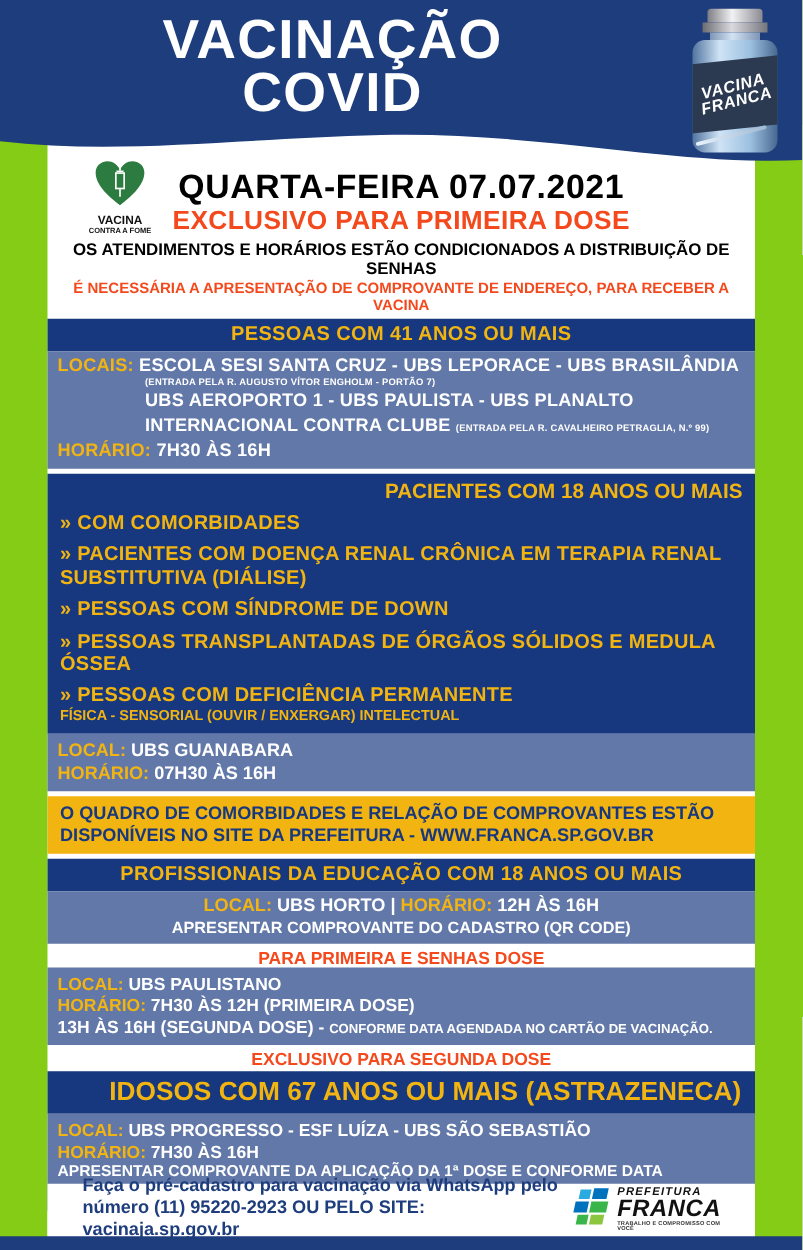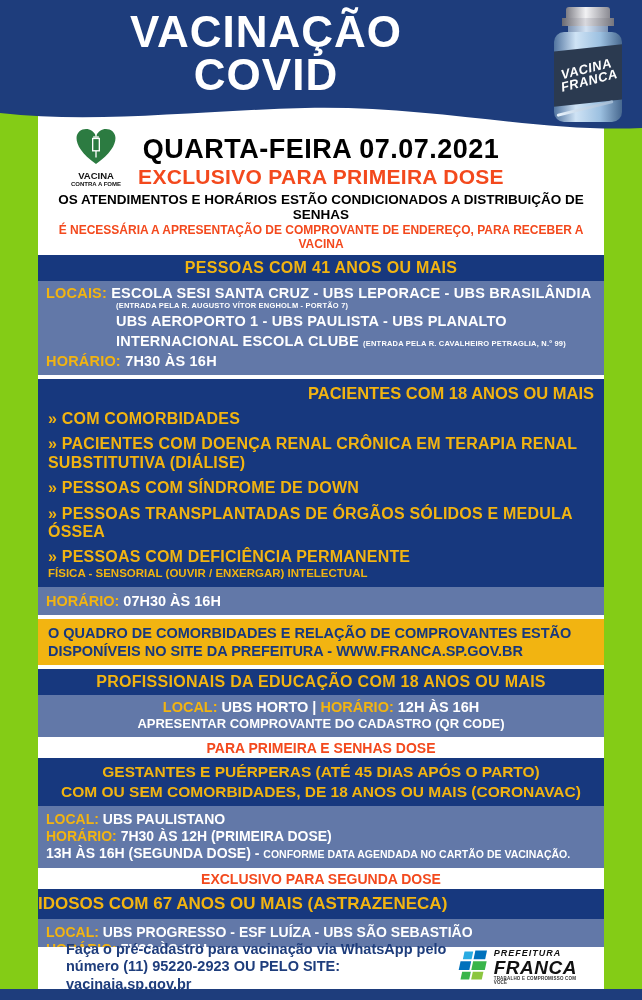--- a/index.html
+++ b/index.html
@@ -72,22 +72,22 @@
   .edu-note { font-size:13px; margin-top:1px; }
   
   .obanner { text-align:center; color:#f3491d; font-weight:800; font-size:14px; margin-top:3px; }
   
   .gest-head { margin-top:2px; background:#17387e; color:#f2b411; font-weight:800;
                text-align:center; font-size:15.5px; line-height:1.3; padding:4px 2px; }
   .gest-body { padding:4px 8px 6px; font-size:14px; }
   .gest-body div { margin:1px 0; }
   .small-note { font-size:10.5px; }
   
-  .ido-head { background:#17387e; color:#f2b411; font-weight:800; text-align:left;
-              font-size:17px; padding:5px 0; }
+  .ido-head { background:#17387e; color:#f2b411; font-weight:800; text-align:right;
+              font-size:21px; padding:5px 11px; }
   .ido-body { padding:4px 8px 6px; font-size:14px; }
   .ido-body div { margin:1px 0; }
   .ido-note { font-size:12.5px; line-height:1.25; }
   
   .footer { position:absolute; left:0; right:0; bottom:0; z-index:4; }
   .footer-inner { margin:0 38px; background:#ffffff; display:flex; align-items:center;
                   padding:4px 8px 6px 28px; height:42px; }
   .footer-text { color:#1e3d7c; font-weight:800; font-size:14.5px; line-height:1.2; }
   .franca-logo { display:flex; align-items:center; gap:4px; padding-right:8px; }
   .fl-text { line-height:1; }
@@ -150,21 +150,21 @@
     <div class="sec">
       <div class="bar">PESSOAS COM 41 ANOS OU MAIS</div>
       <div class="slate s41-body">
         <div>
           <span class="lbl">LOCAIS:</span>
           <span>ESCOLA SESI SANTA CRUZ - UBS LEPORACE - UBS BRASILÂNDIA</span>
         </div>
         <div class="s41-note">(ENTRADA PELA R. AUGUSTO VÍTOR ENGHOLM - PORTÃO 7)</div>
         <div class="s41-row2">UBS AEROPORTO 1 - UBS PAULISTA - UBS PLANALTO</div>
         <div class="s41-row3">
-          <span>INTERNACIONAL ESCOLA CLUBE</span>
+          <span>INTERNACIONAL CONTRA CLUBE</span>
           <span class="s41-small">(ENTRADA PELA R. CAVALHEIRO PETRAGLIA, N.º 99)</span>
         </div>
         <div class="s41-hor">
           <span class="lbl">HORÁRIO:</span>
           <span>7H30 ÀS 16H</span>
         </div>
       </div>
     </div>
 
     <div class="sec">
@@ -187,20 +187,24 @@
           <span>PESSOAS TRANSPLANTADAS DE ÓRGÃOS SÓLIDOS E MEDULA ÓSSEA</span>
         </div>
         <div class="s18-item">
           <span>»</span>
           <span>PESSOAS COM DEFICIÊNCIA PERMANENTE</span>
         </div>
         <div class="s18-note">FÍSICA - SENSORIAL (OUVIR / ENXERGAR) INTELECTUAL</div>
       </div>
       <div class="slate s18-local">
         <div>
+          <span class="lbl">LOCAL:</span>
+          <span>UBS GUANABARA</span>
+        </div>
+        <div>
           <span class="lbl">HORÁRIO:</span>
           <span>07H30 ÀS 16H</span>
         </div>
       </div>
     </div>
 
     <div class="ynotice">O QUADRO DE COMORBIDADES E RELAÇÃO DE COMPROVANTES ESTÃO DISPONÍVEIS NO SITE DA PREFEITURA - WWW.FRANCA.SP.GOV.BR</div>
 
     <div class="sec">
       <div class="bar">PROFISSIONAIS DA EDUCAÇÃO COM 18 ANOS OU MAIS</div>
@@ -211,24 +215,20 @@
           <span>|</span>
           <span class="lbl">HORÁRIO:</span>
           <span>12H ÀS 16H</span>
         </div>
         <div class="edu-note">APRESENTAR COMPROVANTE DO CADASTRO (QR CODE)</div>
       </div>
     </div>
 
     <div class="obanner">PARA PRIMEIRA E SENHAS DOSE</div>
     <div>
-      <div class="gest-head">
-        <div>GESTANTES E PUÉRPERAS (ATÉ 45 DIAS APÓS O PARTO)</div>
-        <div>COM OU SEM COMORBIDADES, DE 18 ANOS OU MAIS (CORONAVAC)</div>
-      </div>
       <div class="slate gest-body">
         <div>
           <span class="lbl">LOCAL:</span>
           <span>UBS PAULISTANO</span>
         </div>
         <div>
           <span class="lbl">HORÁRIO:</span>
           <span>7H30 ÀS 12H (PRIMEIRA DOSE)</span>
         </div>
         <div>

